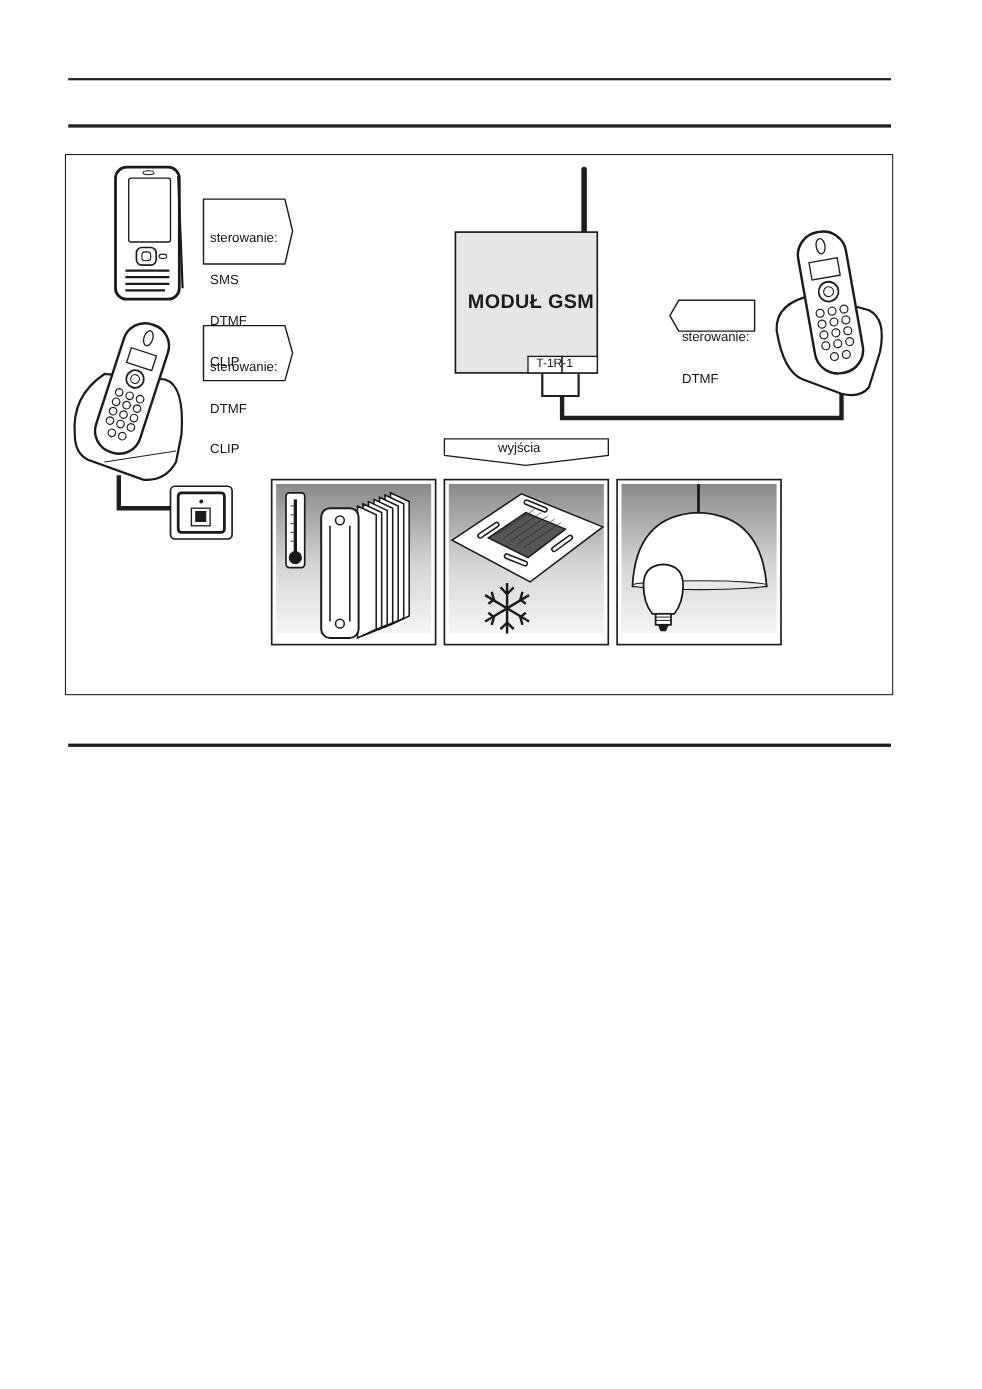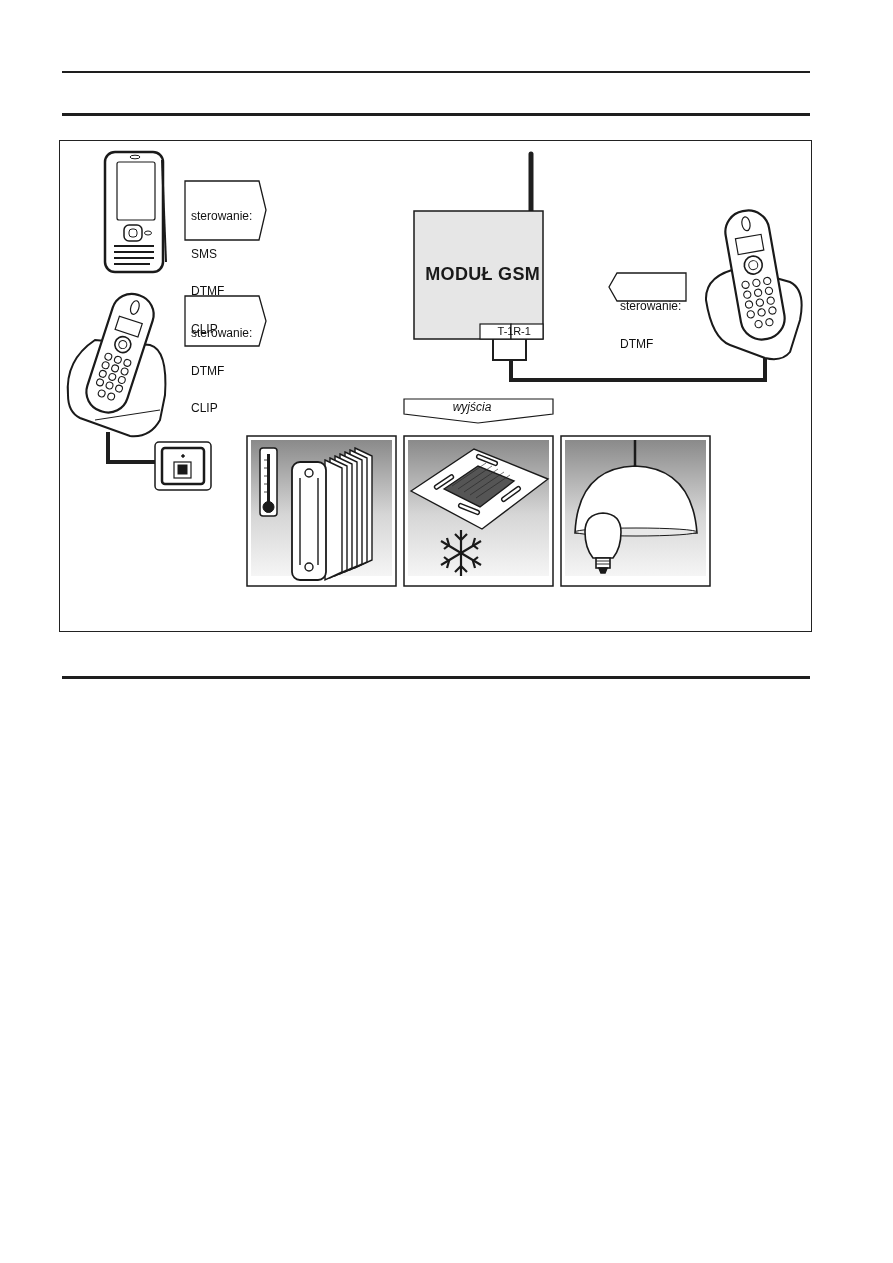--- a/index.html
+++ b/index.html
@@ -6,21 +6,21 @@
     body { width: 893px; height: 1263px; position: relative; overflow: hidden;
            font-family: "Liberation Sans", sans-serif; color: #1a1a1a; }
     .rule { position: absolute; left: 62px; width: 748px; background: #1e1e1e; }
     .rule.thin { height: 2px; }
     .rule.thick { height: 3px; }
     .frame { position: absolute; left: 59px; top: 140px; width: 753px; height: 492px;
              border: 1.5px solid #222; box-sizing: border-box; }
     svg { position: absolute; left: 0; top: 0; }
     .lbl { position: absolute; font-size: 12px; line-height: 12.5px; color: #111; white-space: pre; }
     .gsm-title { position: absolute; font-weight: bold; font-size: 18px; color: #1a1a1a; letter-spacing: 0.3px; }
-    .port { position: absolute; font-size: 11px; color: #111; text-align: center; padding-left: 10px; }
+    .port { position: absolute; font-size: 11px; color: #111; text-align: center; }
   </style>
 </head>
 <body>
 
 <div class="rule thin" style="top:71px;"></div>
 <div class="rule thick" style="top:113px;"></div>
 
 <div class="frame"></div>
 
 <svg width="893" height="700" viewBox="0 0 893 700">
@@ -226,15 +226,15 @@
 <div class="lbl" style="left:620px; top:275px;">
   <div>sterowanie:</div>
   <div>DTMF</div>
 </div>
 
 <div class="gsm-title" style="left:418px; top:264px; width:122px; text-align:right;">MODUŁ GSM</div>
 
 <div class="port" style="left:480px; top:325px; width:31px;">T-1</div>
 <div class="port" style="left:496px; top:325px; width:32px;">R-1</div>
 
-<div class="lbl" style="left:404px; top:401px; width:136px; text-align:center;font-style:italic;">wyjścia</div>
+<div class="lbl" style="left:404px; top:401px; width:136px; text-align:center;">wyjścia</div>
 
 <div class="rule thick" style="top:676px;"></div>
 
 </body></html>

